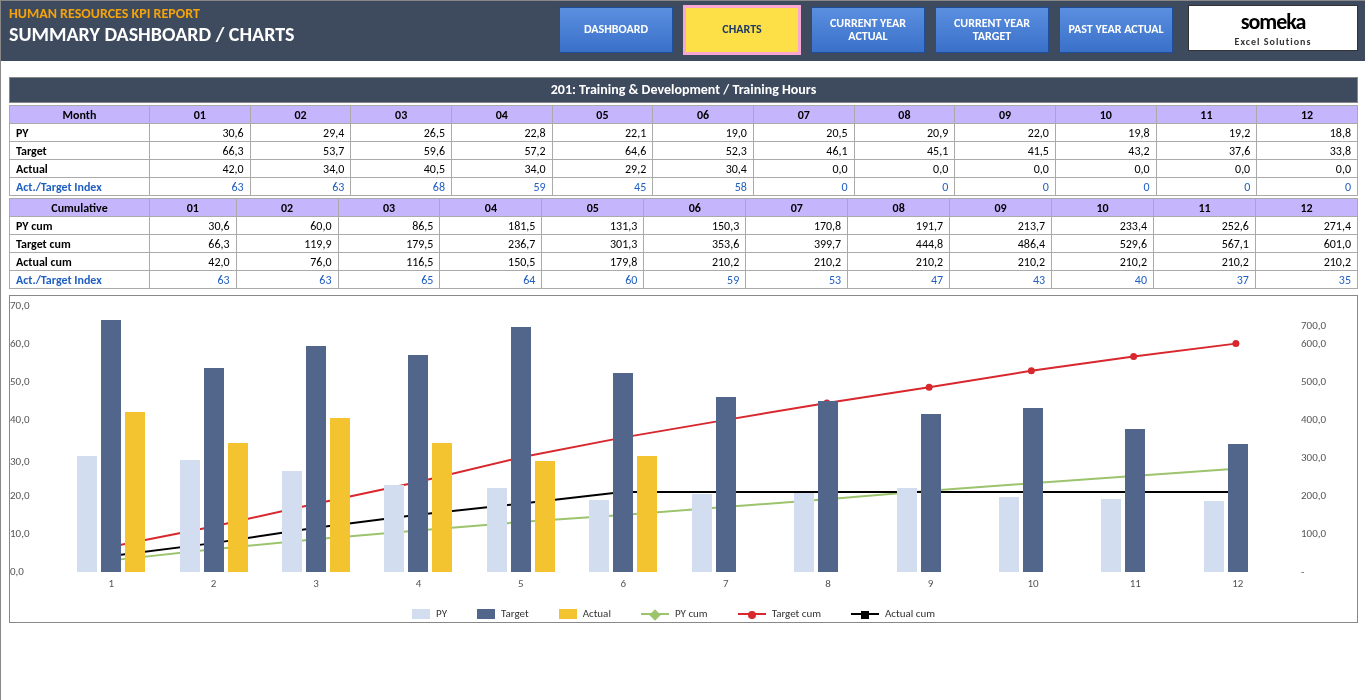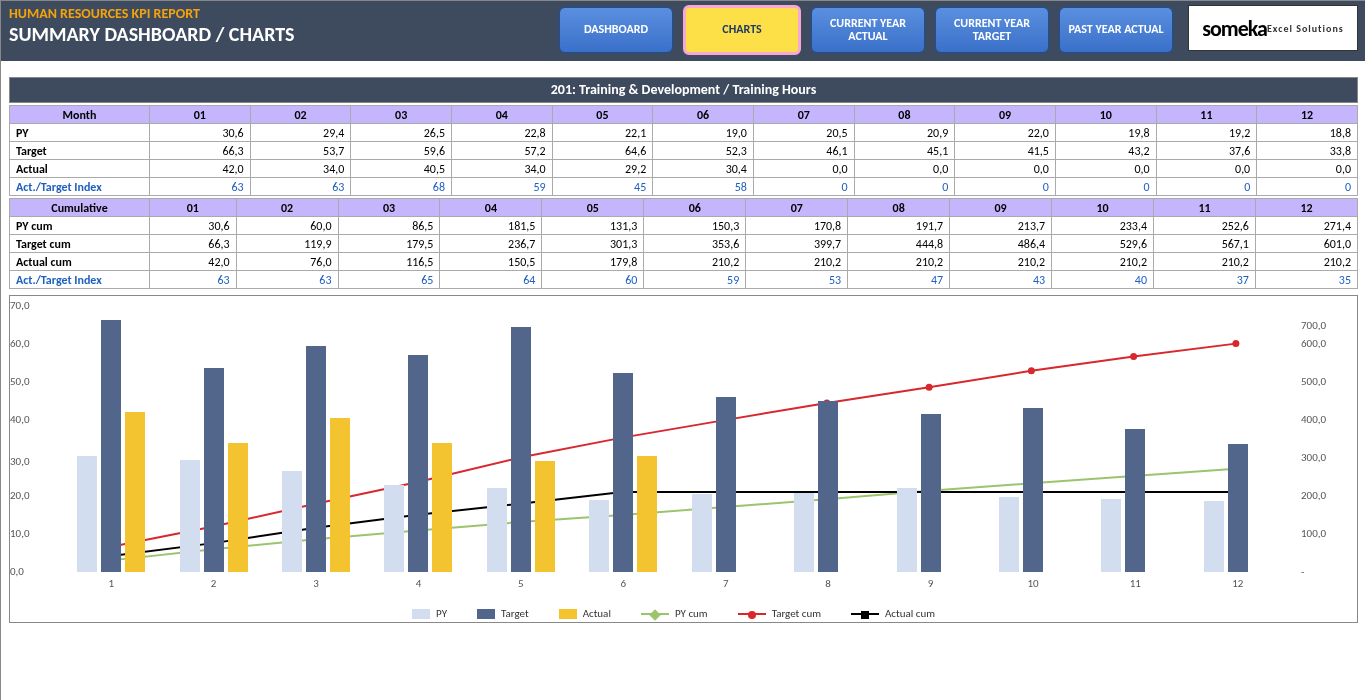--- a/index.html
+++ b/index.html
@@ -3,23 +3,23 @@
 <meta charset="utf-8">
 <style>
 html,body{margin:0;padding:0;font-family:Calibri,Arial,sans-serif;font-size:13px;background:#fff;color:#000}
 .frame{width:1365px;height:700px;overflow:hidden;position:relative;border:1px solid #888}
 
 .top{background:#3e4a5e;height:60px;position:relative;display:flex;align-items:flex-start;padding:4px 8px;box-sizing:border-box}
 .title-block{flex:0 0 540px}
 .title1{color:#f5a30a;font-weight:bold;font-size:14px}
 .title2{color:#fff;font-weight:bold;font-size:20px;margin-top:0}
 .navs{display:flex;gap:10px;align-items:center;margin-left:10px}
-.nbtn{background:linear-gradient(#5a8fe0,#3a70c8);color:#fff;font-weight:bold;font-size:12px;border:1px solid #1c4e9c;border-radius:6px;width:112px;height:44px;display:flex;align-items:center;justify-content:center;text-align:center;line-height:1.1;cursor:pointer}
+.nbtn{background:linear-gradient(#5a8fe0,#3a70c8);color:#fff;font-weight:bold;font-size:12px;border:1px solid #1c4e9c;border-radius:0;width:112px;height:44px;display:flex;align-items:center;justify-content:center;text-align:center;line-height:1.1;cursor:pointer}
 .nbtn.active{background:#fde047;color:#1f3b66;border:3px solid #f9a8d4}
-.logo{position:absolute;right:8px;top:4px;background:#fff;border:1px solid #333;height:46px;width:170px;display:flex;flex-direction:row;align-items:center;justify-content:center;font-weight:bold;box-sizing:border-box}
+.logo{position:absolute;right:8px;top:4px;background:#fff;border:1px solid #333;height:46px;width:170px;display:flex;flex-direction:column;align-items:center;justify-content:center;font-weight:bold;box-sizing:border-box}
 .logo .big{font-size:22px;letter-spacing:-1px}
 .logo .small{font-size:10px;letter-spacing:1px;color:#333}
 
 .sub{background:#3e4a5e;color:#fff;font-weight:bold;text-align:center;height:24px;line-height:24px;border:1px solid #888;margin:16px 8px 2px 8px;font-size:14px}
 
 table{border-collapse:collapse;width:calc(100% - 16px);margin:0 8px;font-size:12px}
 th,td{border:1px solid #aaa;padding:1px 6px;height:18px;box-sizing:border-box}
 th{background:#c4b5fd;font-weight:bold;text-align:center}
 td.lab{font-weight:bold;text-align:left;width:140px}
 td.v{text-align:right}

